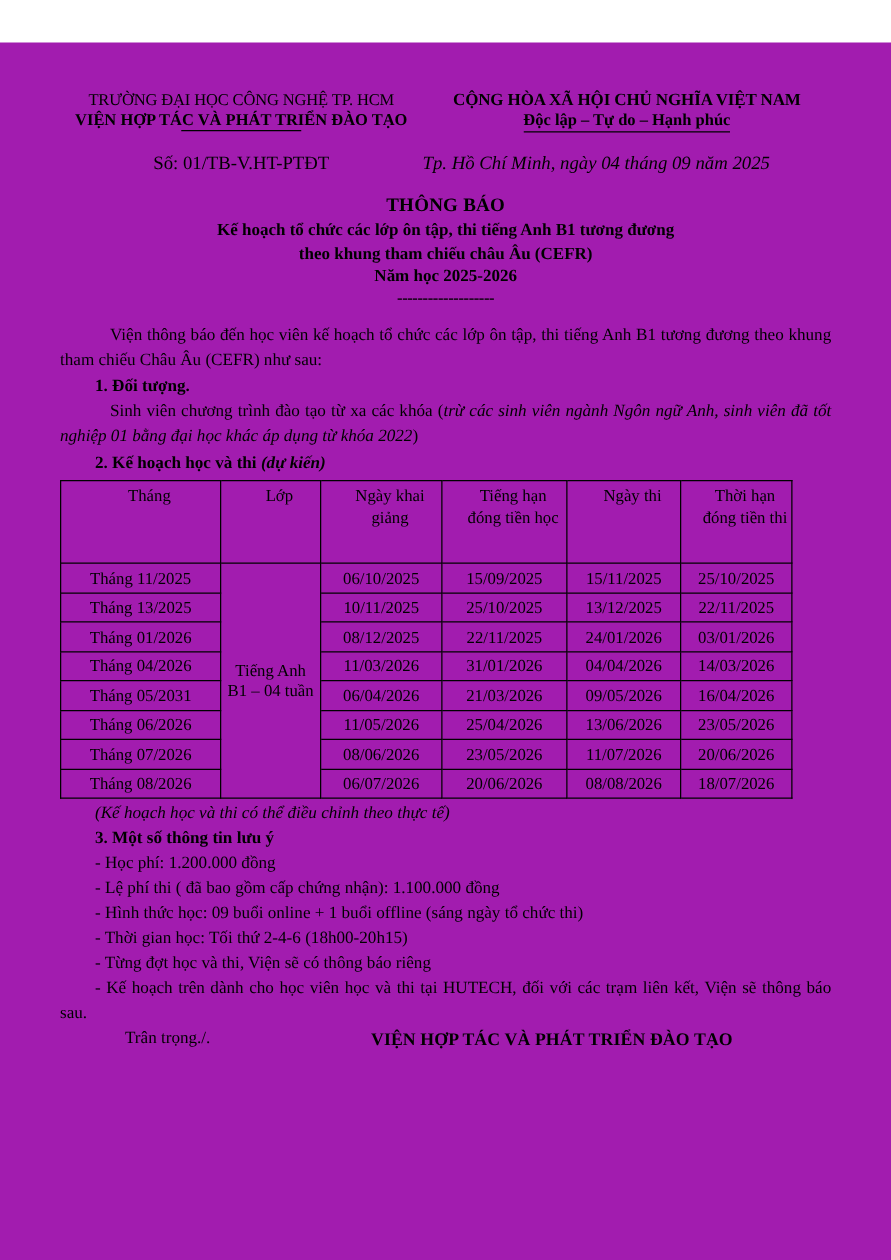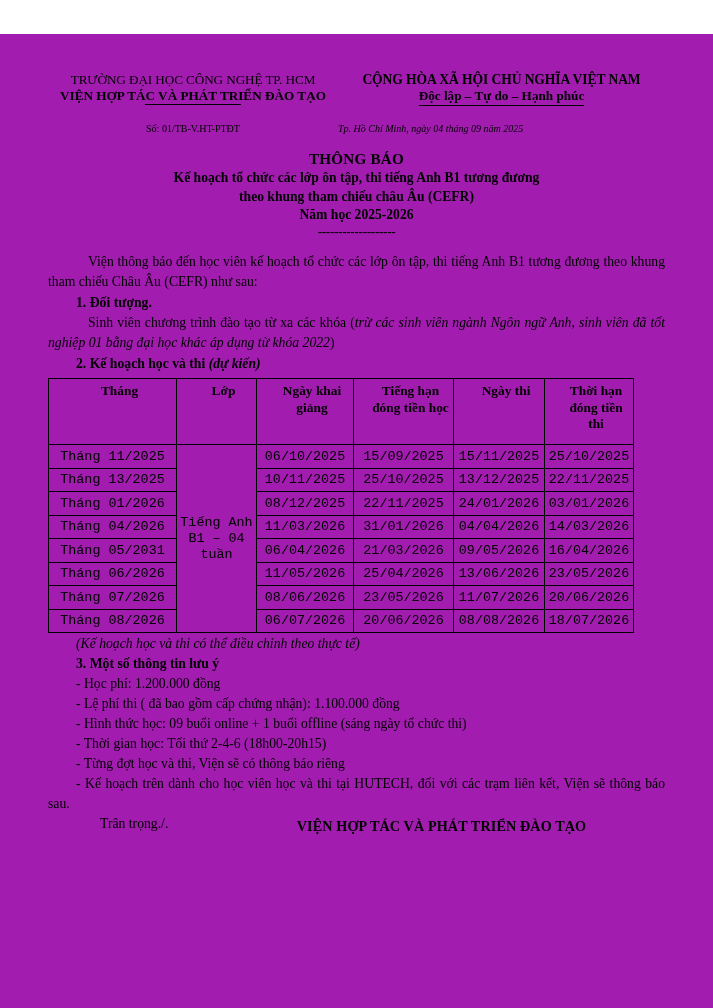--- a/index.html
+++ b/index.html
@@ -69,21 +69,21 @@
     transform: translateX(-50%);
     bottom: -2px;
     width: 96px;
     border-bottom: 1.1px solid #000;
   }
 
   
   .numdate {
     display: flex;
     margin-top: 17px;
-    font-size: 10px;
+    font-size: 15px;
   }
   .num {
     width: 290px;
     text-align: center;
     white-space: nowrap;
   }
   .date {
     flex: 1;
     text-align: left;
     font-style: italic;
@@ -143,31 +143,30 @@
   }
   table.sched th,
   table.sched td {
     border: 1px solid #000000;
     text-align: center;
     vertical-align: middle;
     font-size: 13.4px;
     padding: 1px 2px;
   }
   table.sched th {
-    font-weight: 700;
+    font-weight: 400;
     height: 60px;
     line-height: 1.22;
     vertical-align: top;
     padding-top: 4px;
     padding-left: 16px;
   }
   table.sched td {
     height: 20.5px;
     line-height: 1.2;
-    font-family: Liberation Mono, monospace;
   }
   td.lop-cell {
     font-weight: 400;
     line-height: 1.3;
   }
   col.c-thang { width: 128px; }
   col.c-lop   { width: 80px; }
   col.c-kg    { width: 97px; }
   col.c-thdth { width: 100px; }
   col.c-ngthi { width: 91px; }

